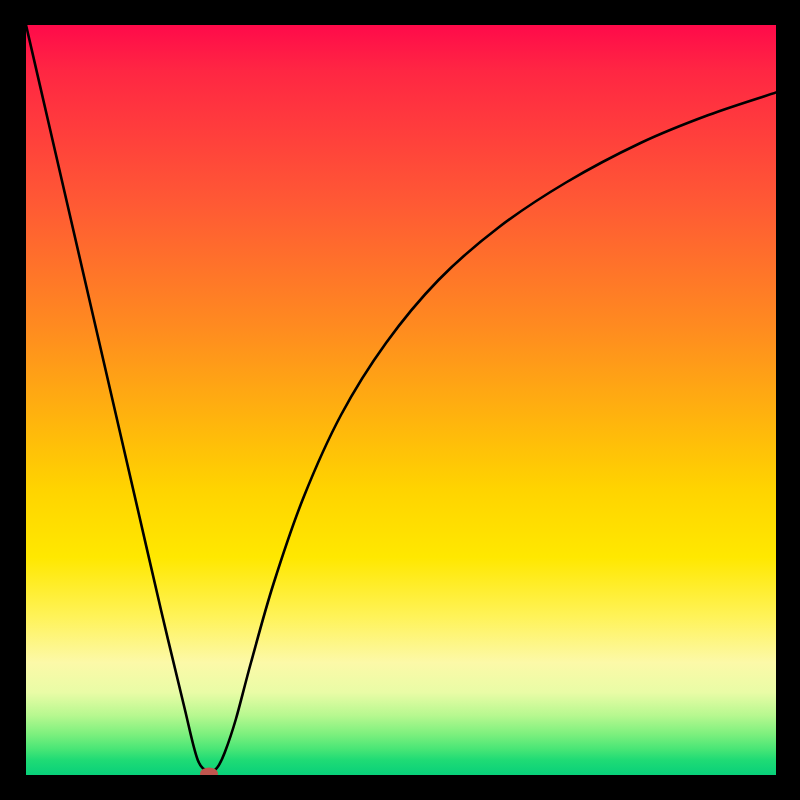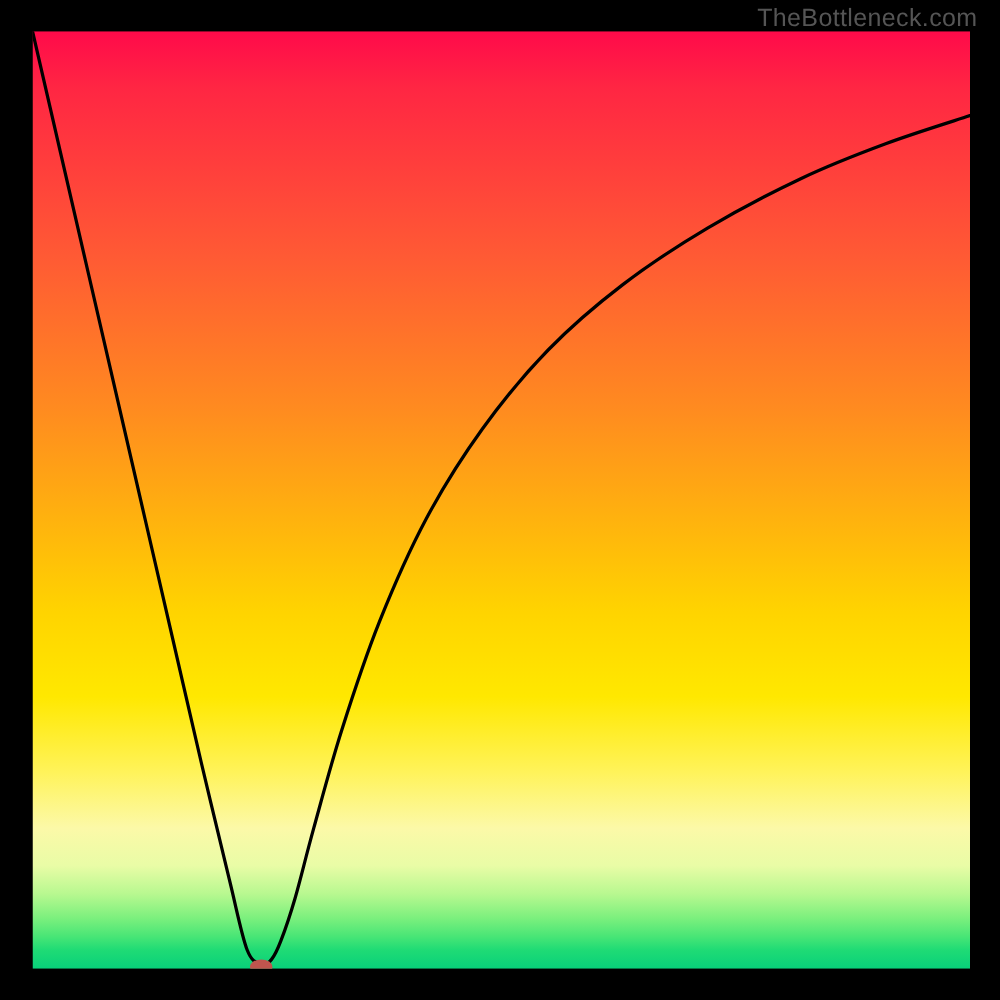--- a/index.html
+++ b/index.html
@@ -63,21 +63,20 @@
     inset: 0;
     width: 100%;
     height: 100%;
     overflow: visible;
   }
 </style>
 </head>
 <body>
 
 <div class="frame">
-  <div class="watermark">TheBottleneck.com</div>
 
   <div class="plot-area">
     <div class="gradient-bg"></div>
 
     <svg class="curve" viewBox="0 0 750 750" preserveAspectRatio="none">
       <path id="curve-path" fill="none" stroke="#000" stroke-width="2.6" stroke-linecap="round" stroke-linejoin="round" d="M 0.00 0.00 C 3.75 16.25, 15.00 65.00, 22.50 97.50 C 30.00 130.00, 37.50 162.50, 45.00 195.00 C 52.50 227.50, 60.00 260.00, 67.50 292.50 C 75.00 325.00, 82.50 357.50, 90.00 390.00 C 97.50 422.50, 105.00 455.00, 112.50 487.50 C 120.00 520.00, 127.50 553.13, 135.00 585.00 C 142.50 616.88, 151.38 653.75, 157.50 678.75 C 163.63 703.75, 167.38 723.75, 171.75 735.00 C 176.13 746.25, 180.50 745.00, 183.75 746.25 C 187.00 747.50, 188.75 745.63, 191.25 742.50 C 193.75 739.38, 195.63 735.63, 198.75 727.50 C 201.88 719.38, 205.63 708.75, 210.00 693.75 C 214.38 678.75, 218.75 660.00, 225.00 637.50 C 231.25 615.00, 238.75 586.25, 247.50 558.75 C 256.25 531.25, 266.25 500.63, 277.50 472.50 C 288.75 444.38, 301.25 415.75, 315.00 390.00 C 328.75 364.25, 343.75 340.50, 360.00 318.00 C 376.25 295.50, 393.75 274.25, 412.50 255.00 C 431.25 235.75, 451.25 218.75, 472.50 202.50 C 493.75 186.25, 516.25 171.62, 540.00 157.50 C 563.75 143.37, 591.25 129.00, 615.00 117.75 C 638.75 106.50, 660.00 98.38, 682.50 90.00 C 705.00 81.62, 738.75 71.25, 750.00 67.50"></path>
       <ellipse id="marker-dot" rx="9" ry="6" fill="#c0554e" stroke="#8a3a34" stroke-width="0" cx="183.00" cy="748.50"></ellipse>
     </svg>
   </div>
 </div>

